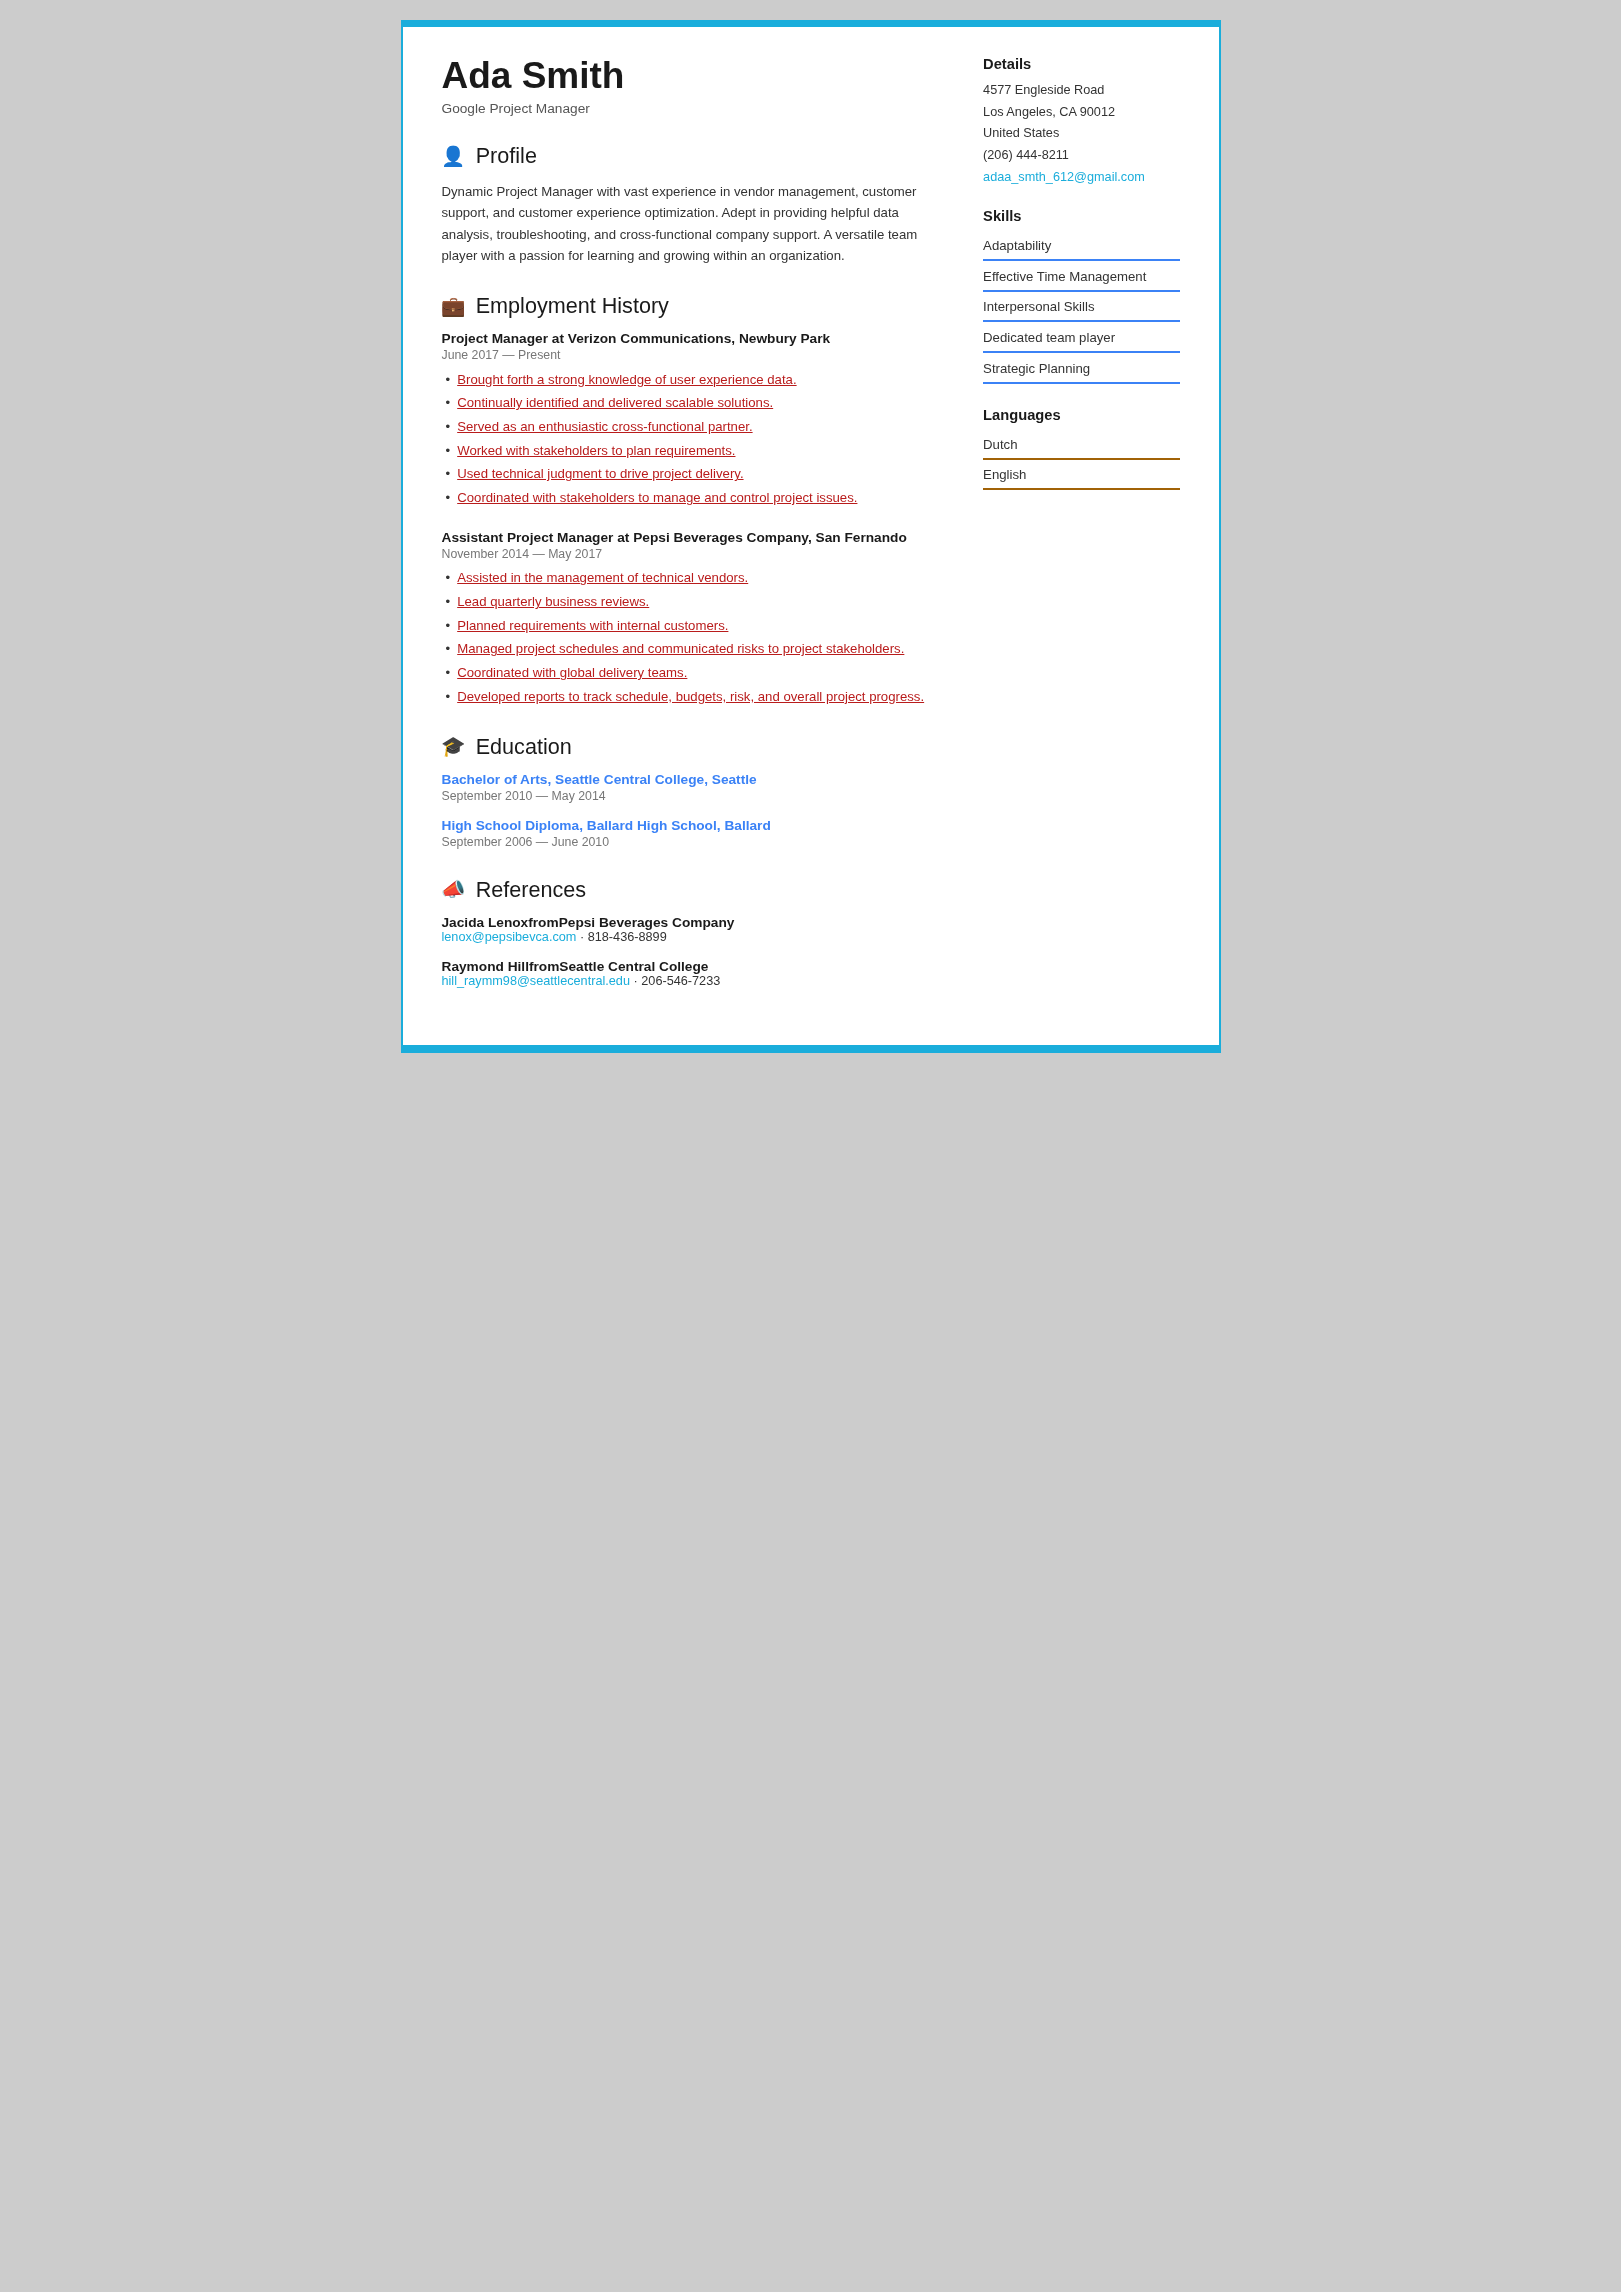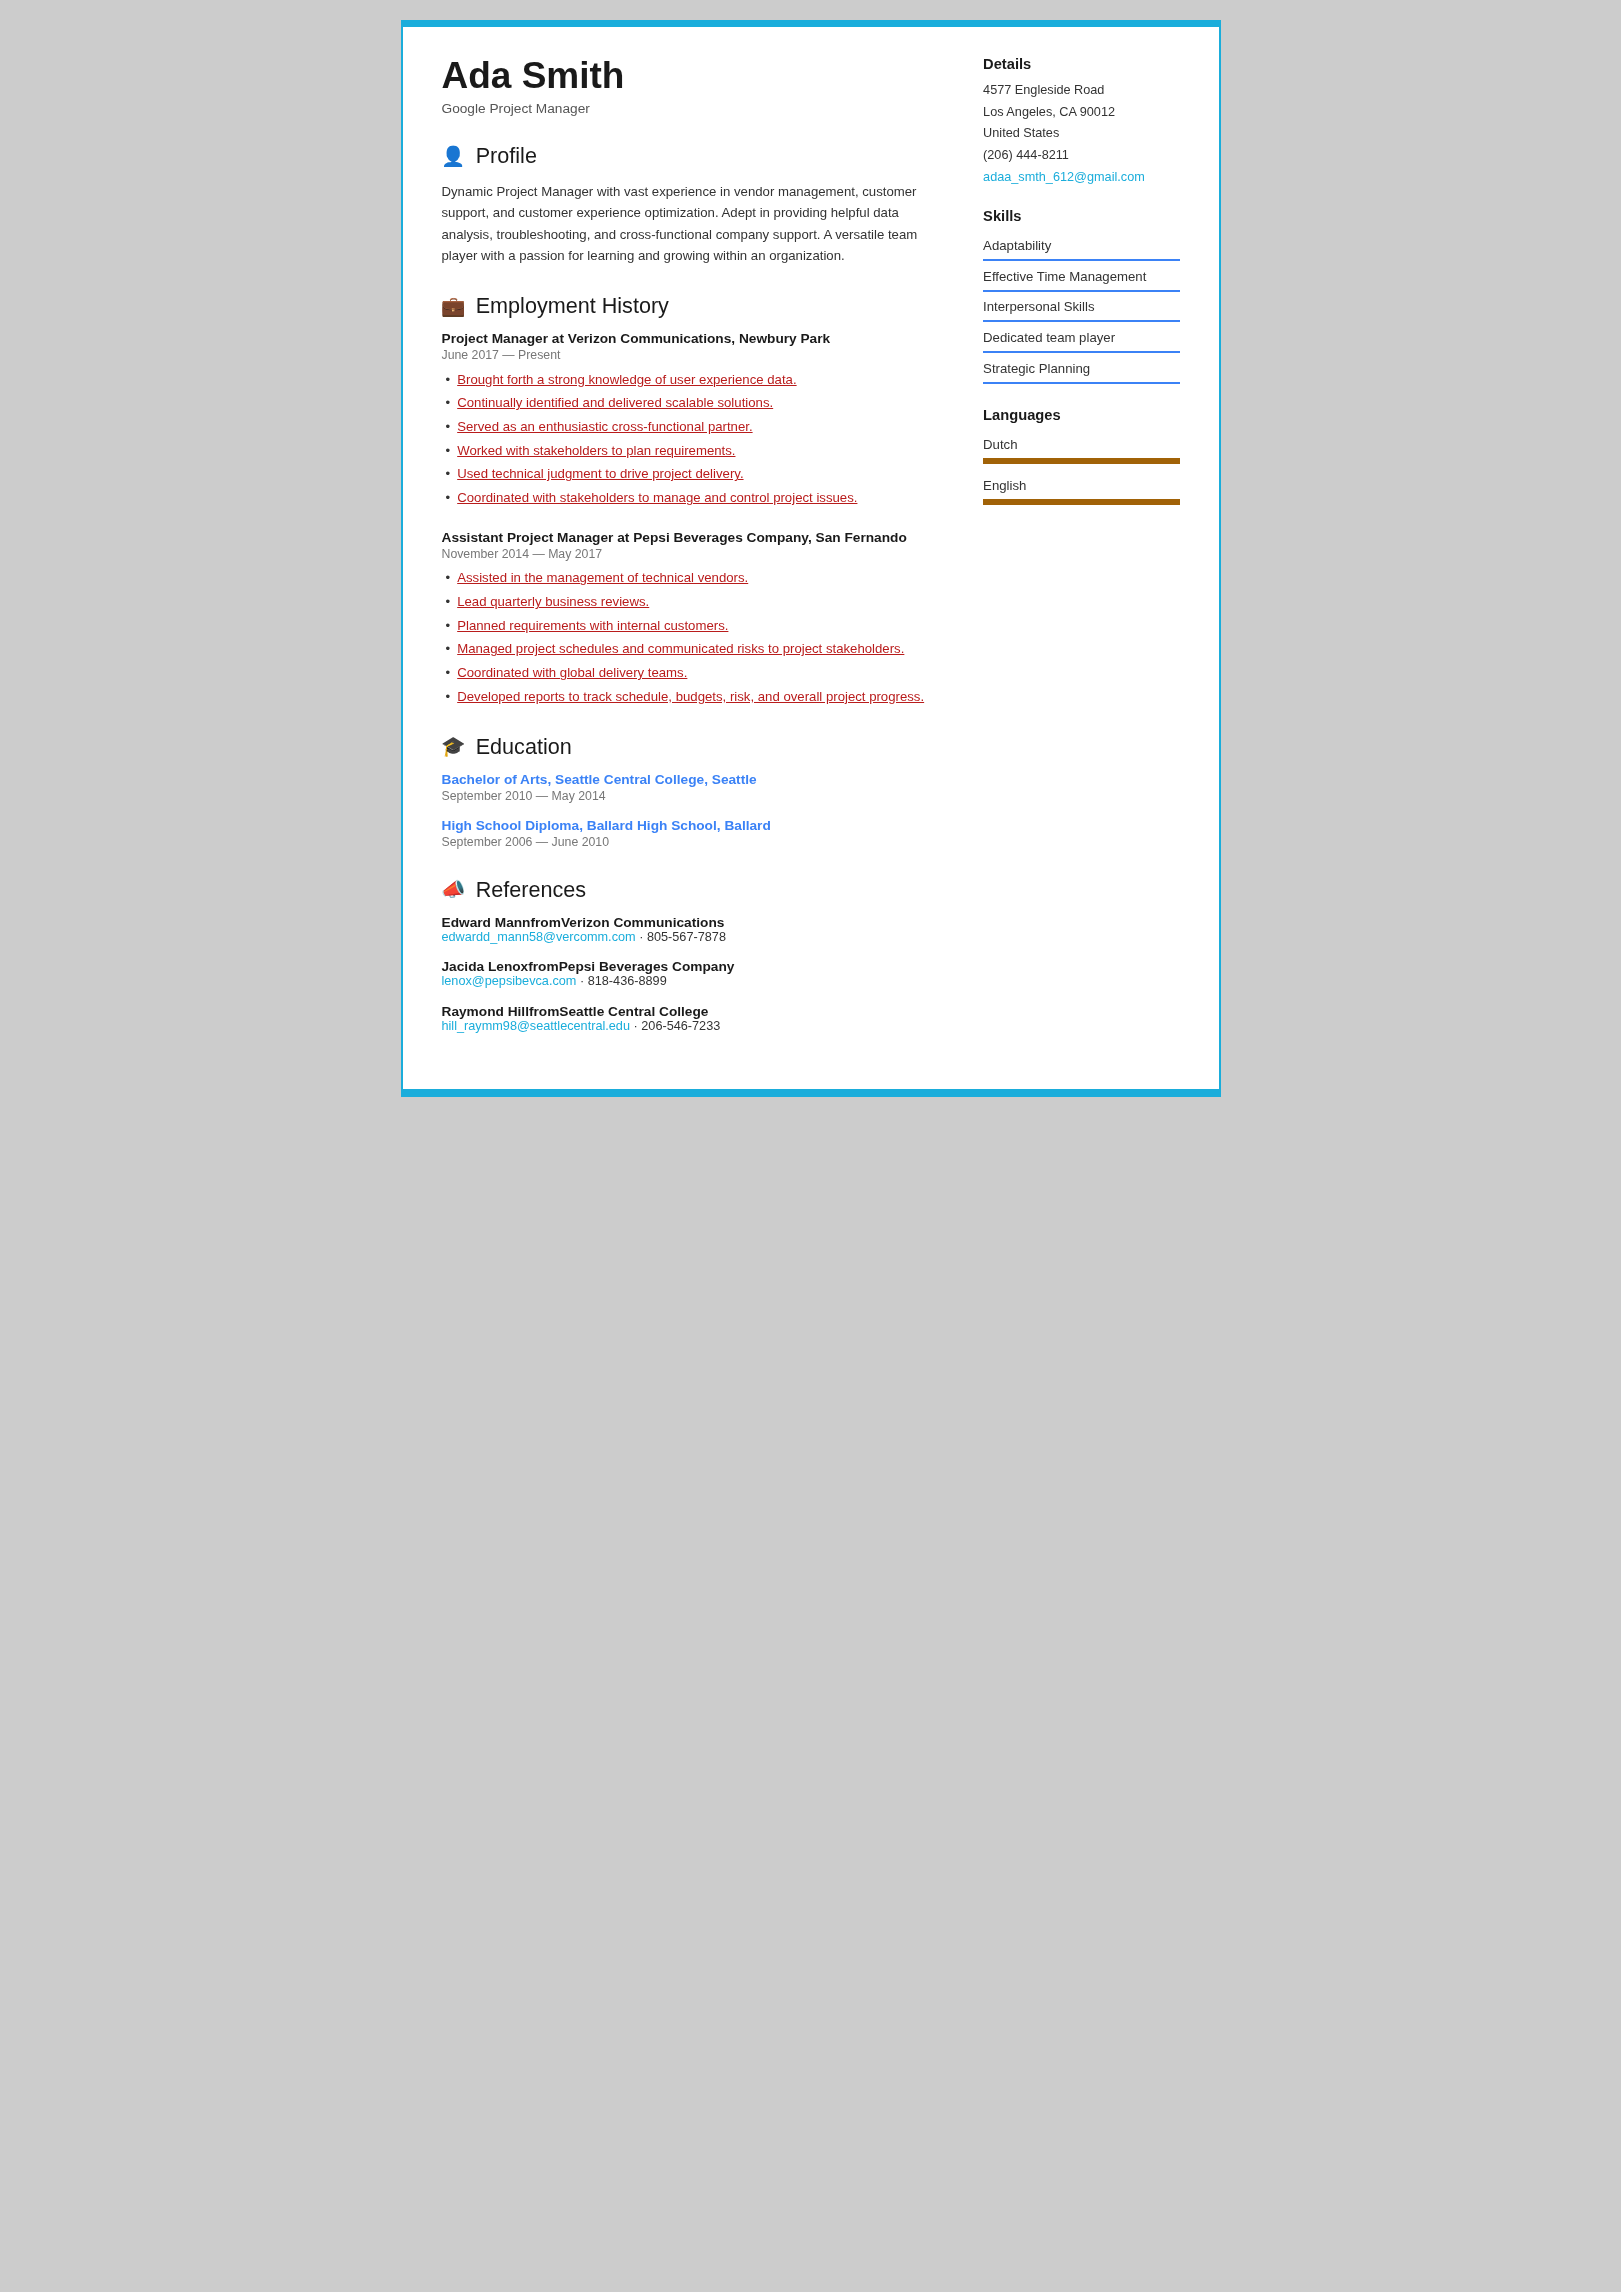--- a/index.html
+++ b/index.html
@@ -162,22 +162,22 @@
       font-size: 13.2px;
       color: #333;
       padding: 5.9px 0;
       border-bottom: 2px solid #3b82f6;
       margin-bottom: 2px;
     }
     .lang-item {
       font-size: 13.2px;
       color: #333;
       padding: 5.9px 0;
-      border-bottom: 6px solid #a16207;
-      margin-bottom: 8px;
+      border-bottom: 2px solid #a16207;
+      margin-bottom: 1px;
     }
     .skills-list {
       margin-bottom: 0;
     }
     .langs-list {
       margin-bottom: 0;
     }
   </style>
 </head>
 <body>
@@ -249,28 +249,20 @@
           <div class="edu-dates">September 2006 — June 2010</div>
         </div>
       </div>
 
       <div class="section">
         <div class="section-header">
           <span class="section-icon">📣</span>
           <span class="section-title">References</span>
         </div>
         <div class="ref-entry">
-          <div class="ref-name">Edward MannfromVerizon Communications</div>
-          <div class="ref-contact">
-            <a class="ref-email" href="#">edwardd_mann58@vercomm.com</a>
-            <span> · </span>
-            <span>805-567-7878</span>
-          </div>
-        </div>
-        <div class="ref-entry">
           <div class="ref-name">Jacida LenoxfromPepsi Beverages Company</div>
           <div class="ref-contact">
             <a class="ref-email" href="#">lenox@pepsibevca.com</a>
             <span> · </span>
             <span>818-436-8899</span>
           </div>
         </div>
         <div class="ref-entry">
           <div class="ref-name">Raymond HillfromSeattle Central College</div>
           <div class="ref-contact">

